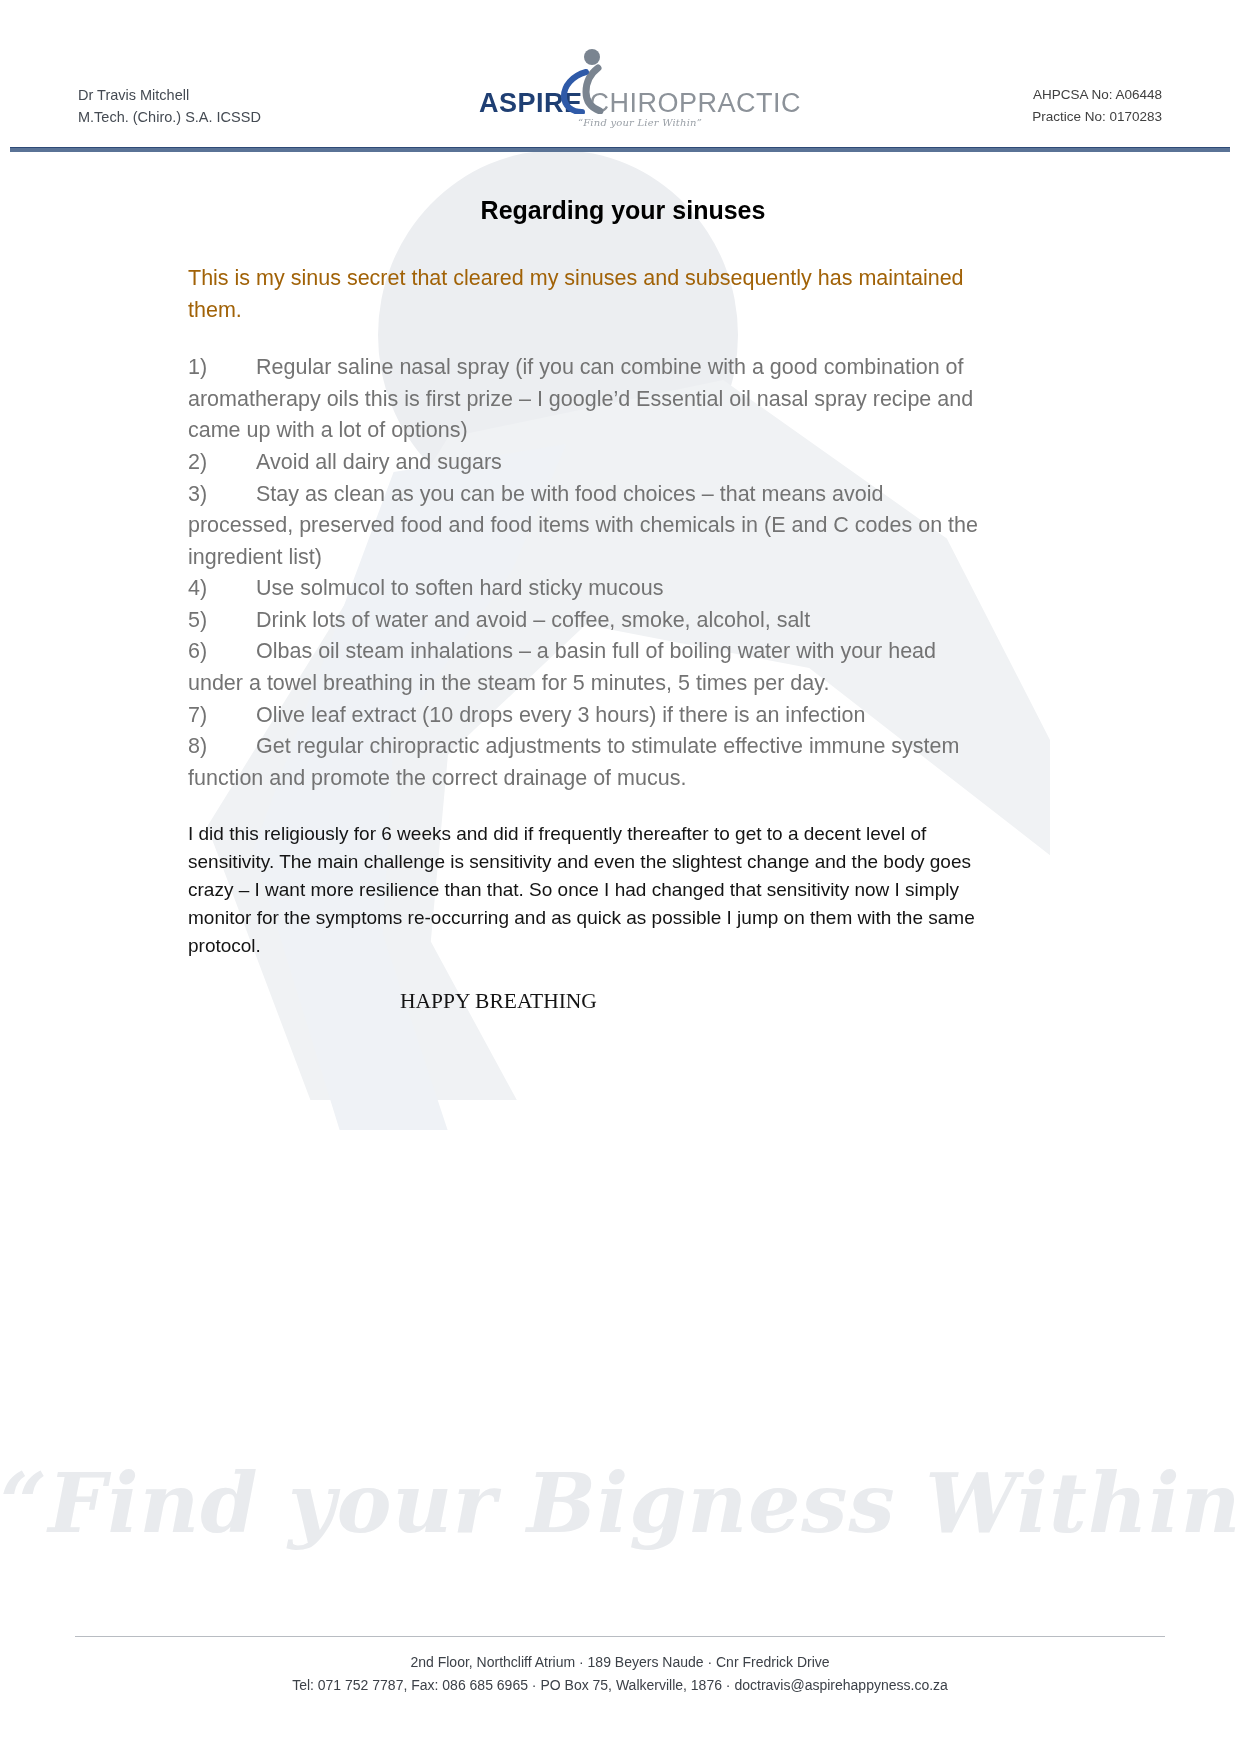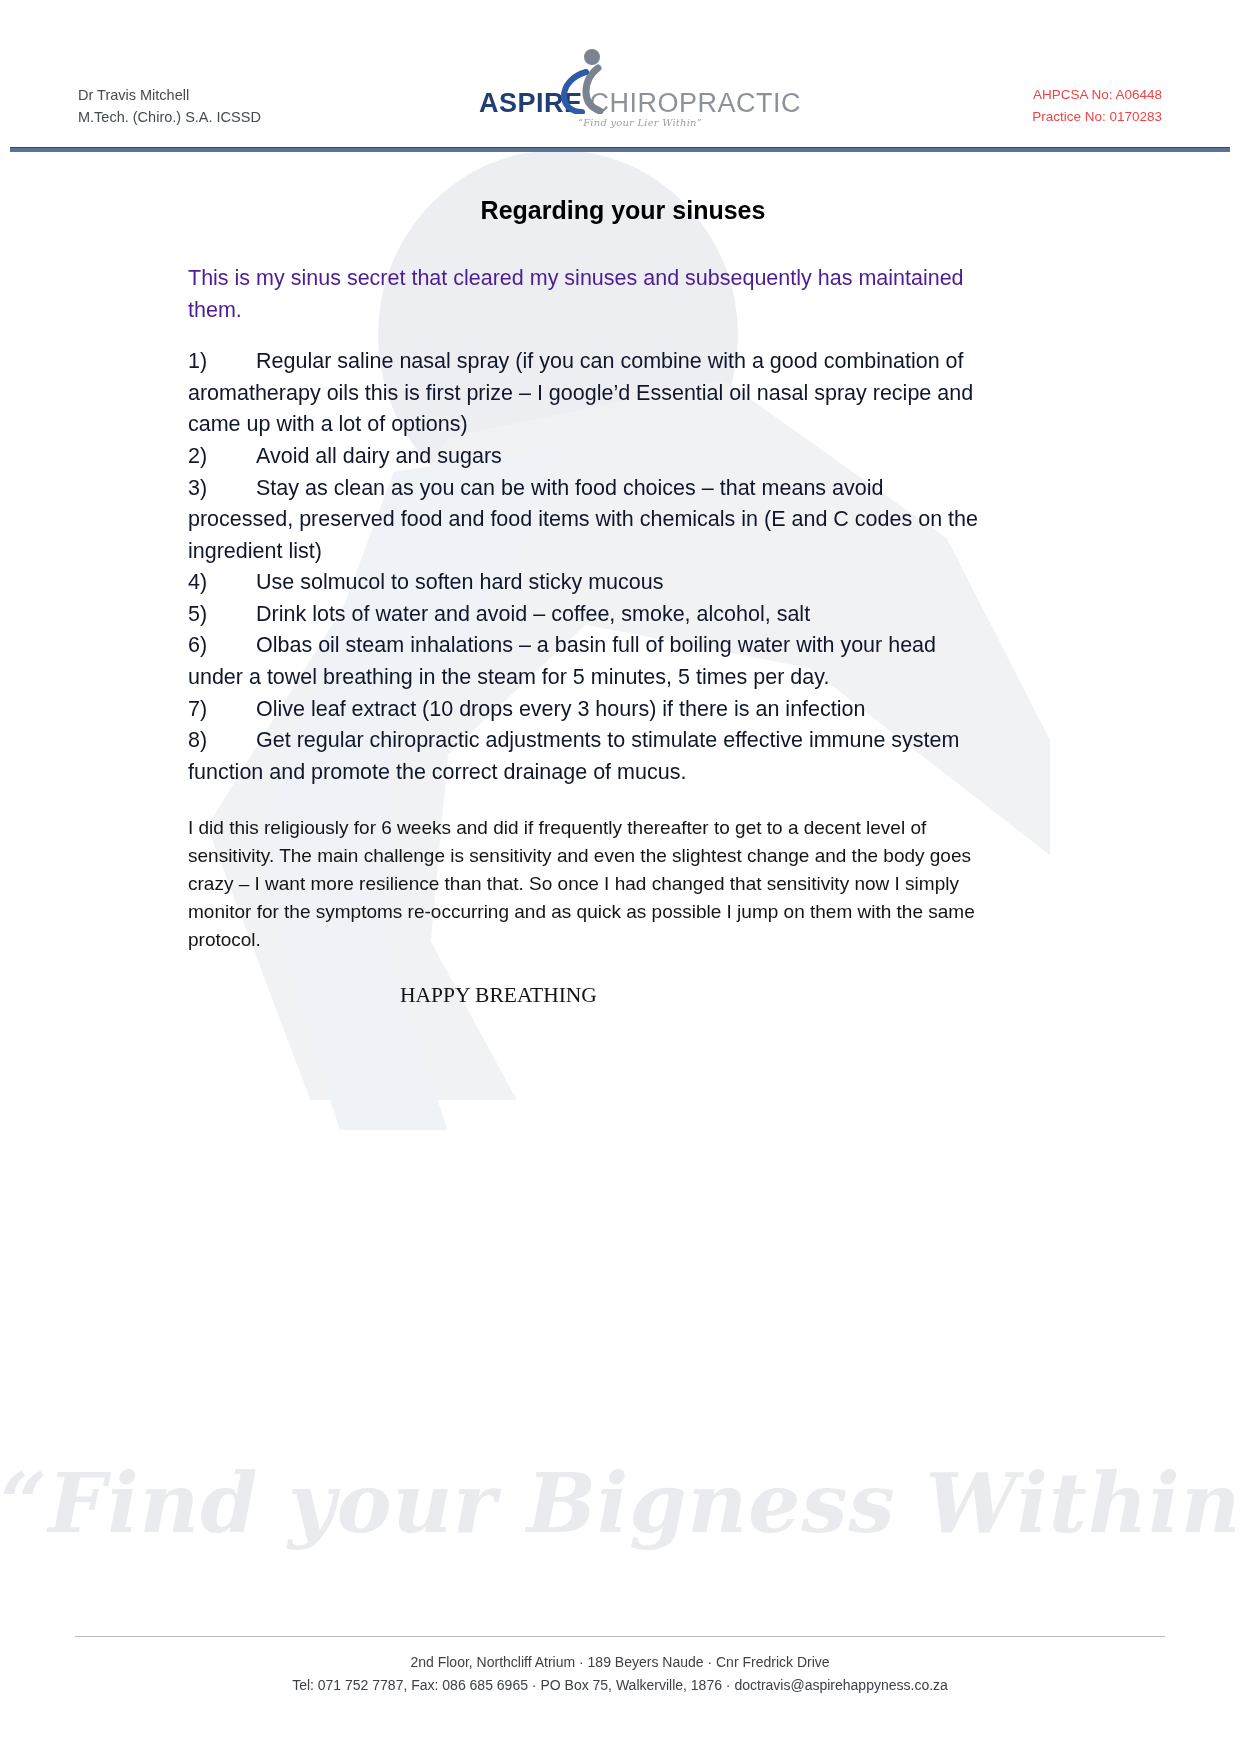--- a/index.html
+++ b/index.html
@@ -103,21 +103,21 @@
   .logo-tagline {
     font-family: "DejaVu Serif", serif;
     font-style: italic;
     font-size: 10px;
     color: #9aa0a7;
     margin-top: -2px;
     letter-spacing: 0.2px;
   }
   .practice-block {
     font-size: 13.5px;
-    color: #ef4444;
+    color: #404040;
     line-height: 1.6;
     width: 260px;
     text-align: right;
     padding-top: 28px;
   }
   .header-rule {
     position: relative;
     z-index: 2;
     margin: 18px 10px 0 10px;
     height: 5px;
@@ -134,28 +134,28 @@
   .doc-title {
     text-align: center;
     font-size: 25px;
     font-weight: bold;
     color: #000000;
     margin: 0 0 38px -72px;
   }
   .para {
     font-size: 21.5px;
     line-height: 1.47;
-    color: #4c1d95;
-    margin: 0 0 20px 0;
+    color: #a16207;
+    margin: 0 0 26px 0;
     max-width: 790px;
   }
   .list {
     font-size: 21.5px;
     line-height: 1.47;
-    color: #0f172a;
+    color: #737373;
     margin: 0 0 26px 0;
     max-width: 800px;
   }
   .list-item {
     display: block;
     margin: 0;
   }
   .li-num {
     display: inline-block;
     width: 68px;

